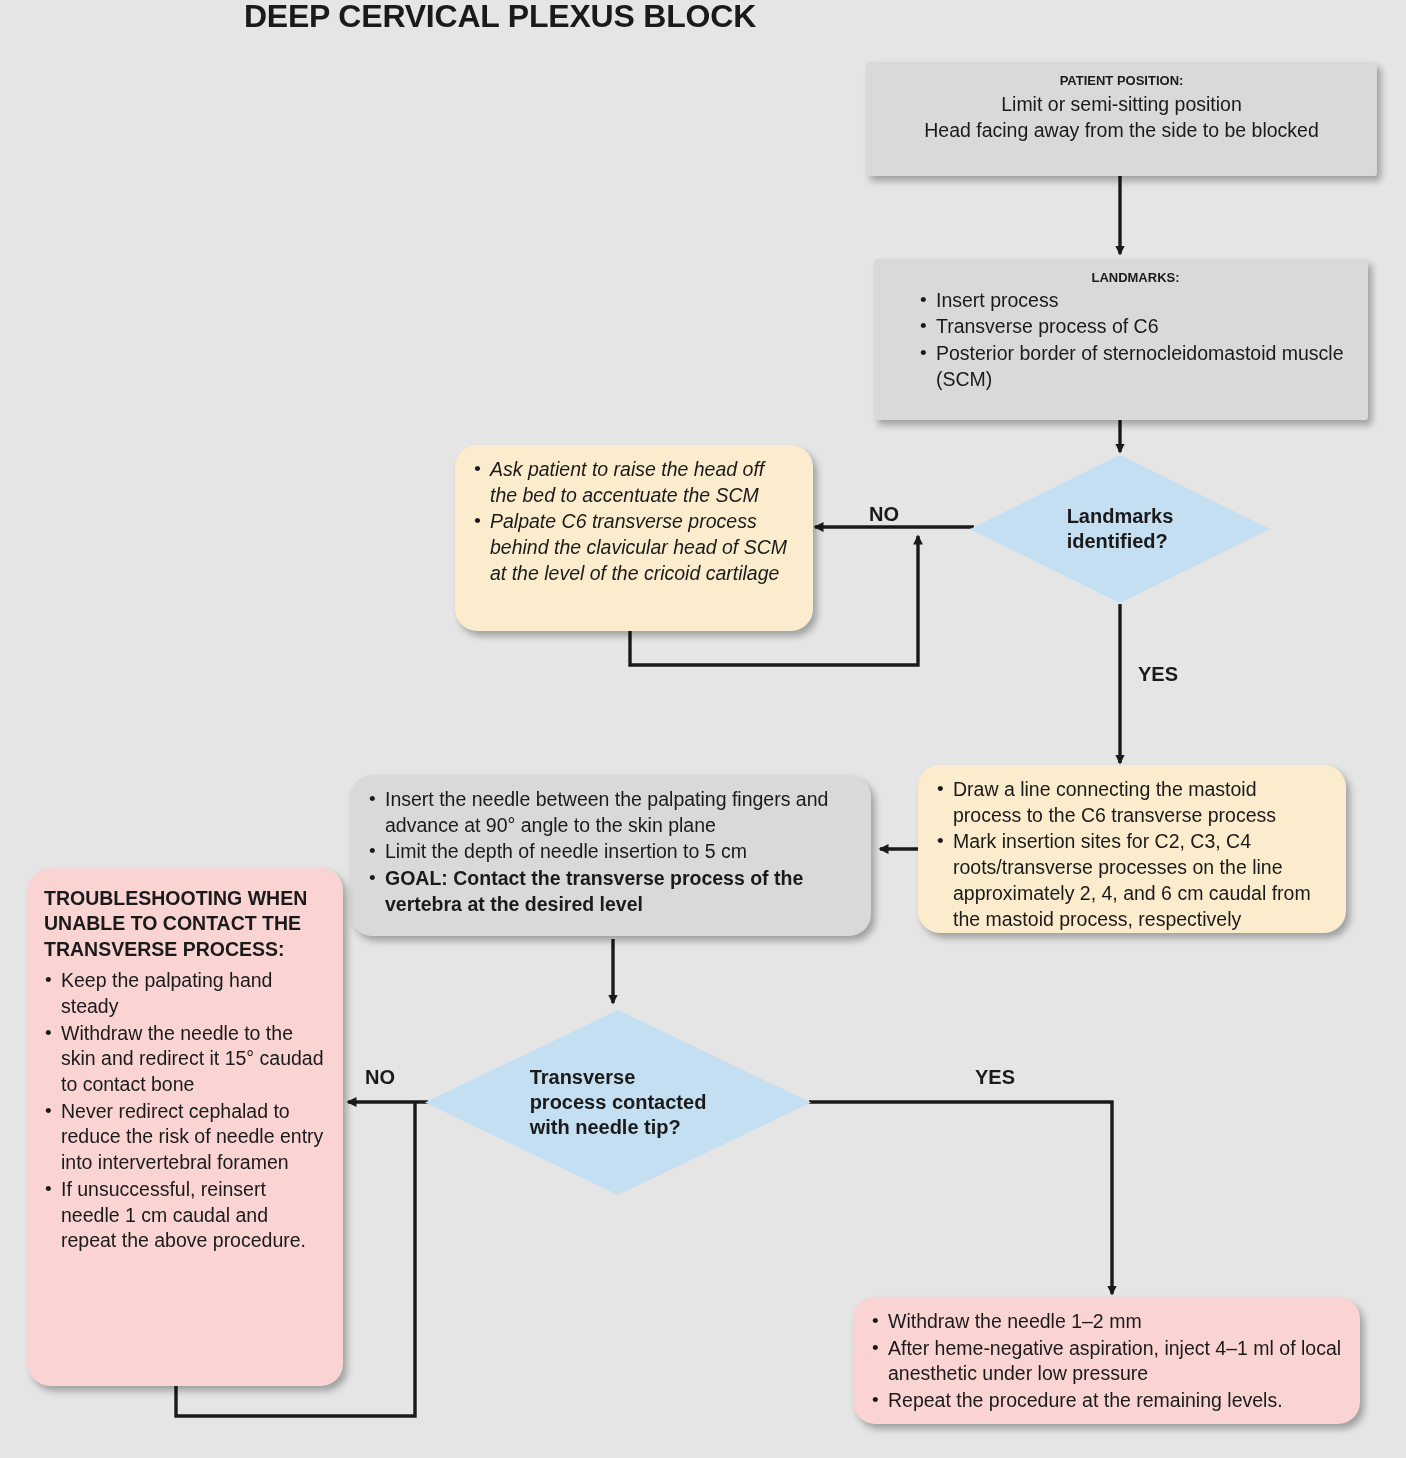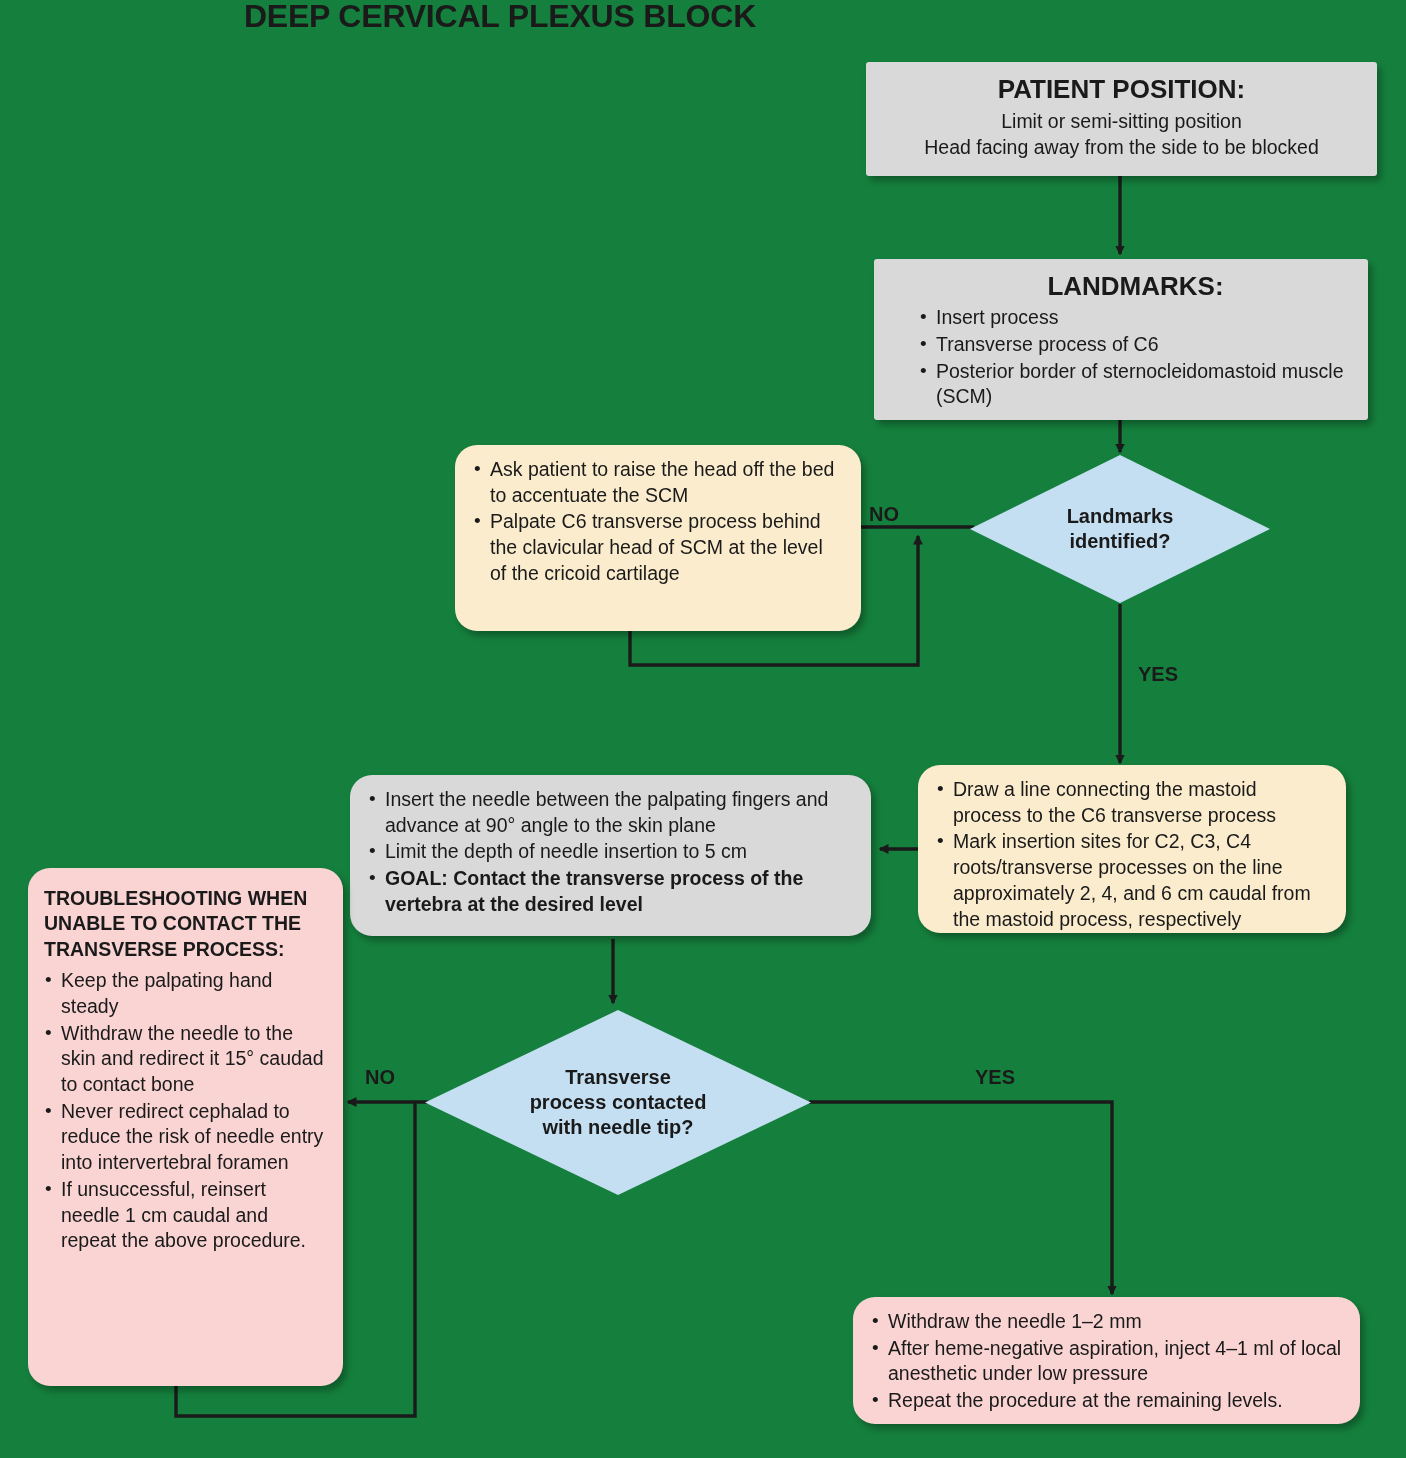--- a/index.html
+++ b/index.html
@@ -6,21 +6,21 @@
   body{
     font-family:"Liberation Sans","DejaVu Sans",sans-serif;
     color:#1a1a1a;
     -webkit-font-smoothing:antialiased;
   }
   #canvas{
     position:relative;
     width:1406px;
     height:1458px;
     overflow:hidden;
-    background:#15803d;
+    background:#e5e5e5;
   }
   #edges{
     position:absolute;
     left:0;top:0;
     width:1406px;height:1458px;
     pointer-events:none;
   }
   .node{
     position:absolute;
     box-sizing:border-box;
@@ -49,41 +49,40 @@
   .diamond-shape{
     position:absolute;
     left:0;top:0;width:100%;height:100%;
     background:#c5dff2;
     clip-path:polygon(50% 0%,100% 50%,50% 100%,0% 50%);
     filter:drop-shadow(3px 4px 4px rgba(0,0,0,0.28));
   }
   .diamond-text{
     position:relative;
     z-index:3;
-    text-align:center;
     font-weight:bold;
     font-size:20px;
     line-height:1.25;
   }
   h1#title{
     position:absolute;
     left:0; top:-2px;
     width:1000px;
     margin:0;
     text-align:center;
     font-size:32px;
     font-weight:bold;
     letter-spacing:-0.2px;
     color:#1a1a1a;
     z-index:2;
   }
   .hdr{
     text-align:center;
     font-weight:bold;
-    font-size:26px;
+    font-size:13px;
     line-height:1.35;
     margin:0 0 1px 0;
   }
   .ctr-line{
     text-align:center;
     font-size:19.5px;
     line-height:1.35;
   }
   .blk-hdr{
     font-weight:bold;
@@ -172,21 +171,21 @@
   </div>
 
   <div class="diamond-wrap" style="left:970px; top:455px; width:300px; height:148px;">
     <div class="diamond-shape"></div>
     <div class="diamond-text">
       <div>Landmarks</div>
       <div>identified?</div>
     </div>
   </div>
 
-  <div class="node rounded cream" style="left:455px; top:445px; width:406px; height:186px;">
+  <div class="node rounded cream" style="left:455px; top:445px; width:358px; height:186px;font-style:italic;">
     <ul class="bullets">
       <li>Ask patient to raise the head off the bed to accentuate the SCM</li>
       <li>Palpate C6 transverse process behind the clavicular head of SCM at the level of the cricoid cartilage</li>
     </ul>
   </div>
 
   <div class="node rounded cream" style="left:918px; top:765px; width:428px; height:168px;">
     <ul class="bullets">
       <li>Draw a line connecting the mastoid process to the C6 transverse process</li>
       <li>Mark insertion sites for C2, C3, C4 roots/transverse processes on the line approximately 2, 4, and 6 cm caudal from the mastoid process, respectively</li>

